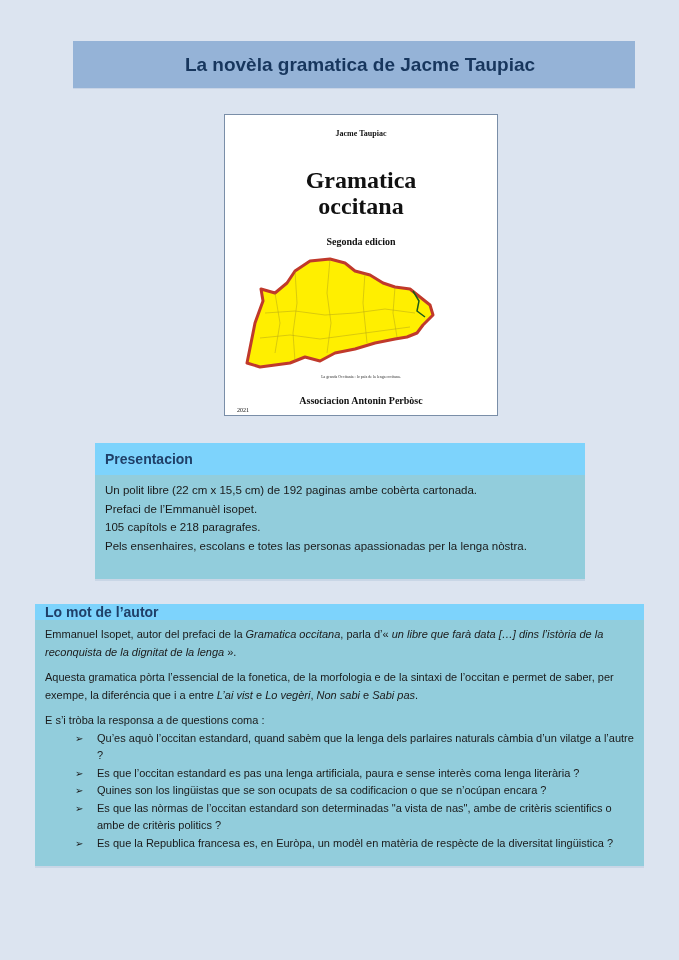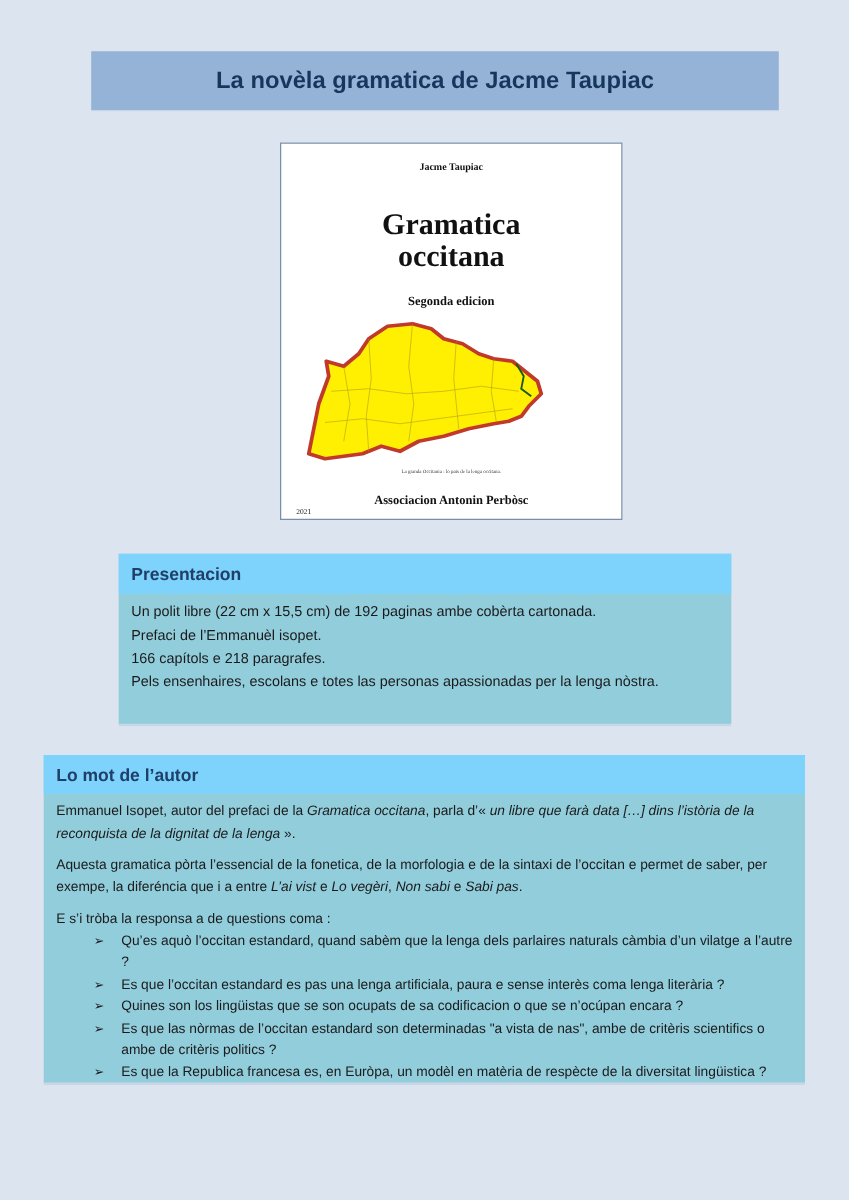--- a/index.html
+++ b/index.html
@@ -4,20 +4,21 @@
 <style>
   html, body { margin:0; padding:0; }
   body {
     width:679px; height:960px; background:#dce4f0; position:relative; overflow:hidden;
     font-family:"Liberation Sans", sans-serif; color:#111;
   }
   .title-bar {
     position:absolute; left:73px; top:41px; width:550px; height:47px;
     background:#95b3d7; display:flex; align-items:center; justify-content:center;
     box-shadow:0 1px 0 #c8d4e6;
+    padding-left:12px;
   }
   .title-bar span { font-size:19px; font-weight:bold; color:#17365d; }
 
   .cover {
     position:absolute; left:224px; top:114px; width:274px; height:302px;
     background:#fff; border:1px solid #7a8ea8; box-sizing:border-box;
     font-family:"Liberation Serif", serif; text-align:center;
   }
   .cover .author { position:absolute; top:14px; left:0; right:0; font-size:8px; font-weight:bold; }
   .cover .t1 { position:absolute; top:52px; left:0; right:0; font-size:24px; font-weight:bold; line-height:26px; }
@@ -29,21 +30,21 @@
 
   .box { position:absolute; background:#92cddc; box-shadow:0 2px 0 #c9d6e6; }
   .box .head { background:#7dd3fc; color:#1f3f68; font-weight:bold; font-size:14px; padding:0 10px; display:flex; align-items:center; }
   .box .body { padding:6px 10px; font-size:11.5px; line-height:18.6px; color:#1a1a1a; }
 
   .pres { left:95px; top:443px; width:490px; height:136px; }
   .pres .head { height:32px; }
   .pres .body p { margin:0; }
 
   .autor { left:35px; top:604px; width:609px; height:262px; }
-  .autor .head { height:31px; padding-left:10px; }
+  .autor .head { height:16px; padding-left:10px; }
   .autor .body { padding:6px 10px; font-size:11px; line-height:17.5px; }
   .autor .body p { margin:0 0 8px 0; }
   .autor ul { list-style:none; margin:0; padding:0; }
   .autor li { position:relative; padding-left:52px; margin:0; }
   .autor li .arrow { position:absolute; left:30px; top:0; font-size:10px; }
   i { font-style:italic; }
 </style>
 </head>
 <body>
 
@@ -74,21 +75,21 @@
   <div class="cap">La granda Occitania : lo païs de la lenga occitana.</div>
   <div class="assoc">Associacion Antonin Perbòsc</div>
   <div class="year">2021</div>
 </div>
 
 <div class="box pres">
   <div class="head">Presentacion</div>
   <div class="body">
     <p>Un polit libre (22 cm x 15,5 cm) de 192 paginas ambe cobèrta cartonada.</p>
     <p>Prefaci de l’Emmanuèl isopet.</p>
-    <p>166 capítols e 218 paragrafes.</p>
+    <p>105 capítols e 218 paragrafes.</p>
     <p>Pels ensenhaires, escolans e totes las personas apassionadas per la lenga nòstra.</p>
   </div>
 </div>
 
 <div class="box autor">
   <div class="head">Lo mot de l’autor</div>
   <div class="body">
     <p><span>Emmanuel Isopet, autor del prefaci de la </span><i>Gramatica occitana</i><span>, parla d’« </span><i>un libre que farà data […] dins l’istòria de la reconquista de la dignitat de la lenga</i><span> ».</span></p>
     <p><span>Aquesta gramatica pòrta l’essencial de la fonetica, de la morfologia e de la sintaxi de l’occitan e permet de saber, per exempe, la diferéncia que i a entre </span><i>L’ai vist</i><span> e </span><i>Lo vegèri</i><span>, </span><i>Non sabi</i><span> e </span><i>Sabi pas</i><span>.</span></p>
     <div>E s’i tròba la responsa a de questions coma :</div>

